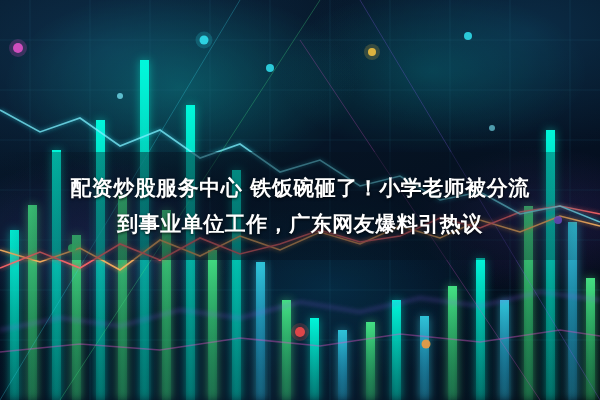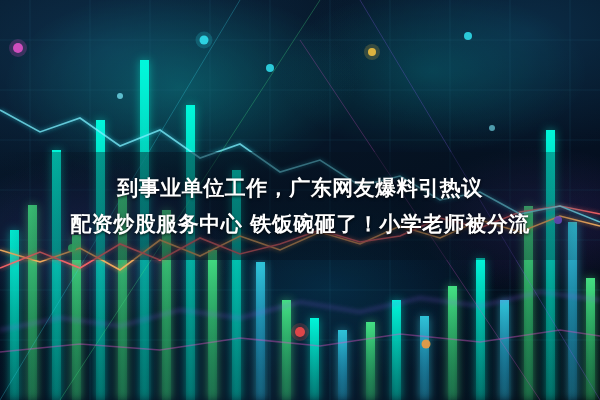--- a/index.html
+++ b/index.html
@@ -223,17 +223,17 @@
         <circle cx="300" cy="332" r="9" fill="#e8484a" opacity="0.22"></circle>
         <circle cx="426" cy="344" r="4.5" fill="#f09a3e" opacity="0.9"></circle>
         <circle cx="558" cy="220" r="4" fill="#8a5cf0" opacity="0.85"></circle>
         <circle cx="120" cy="96" r="3" fill="#7ff0ff" opacity="0.7"></circle>
         <circle cx="492" cy="128" r="3" fill="#7ff0ff" opacity="0.6"></circle>
       </g>
     </svg>
   </div>
 
   <div class="headline-band">
+    <div class="headline-line">配资炒股服务中心 铁饭碗砸了！小学老师被分流</div>
     <div class="headline-line">到事业单位工作，广东网友爆料引热议</div>
-    <div class="headline-line">配资炒股服务中心 铁饭碗砸了！小学老师被分流</div>
   </div>
 
 </div>
 
 </body></html>

